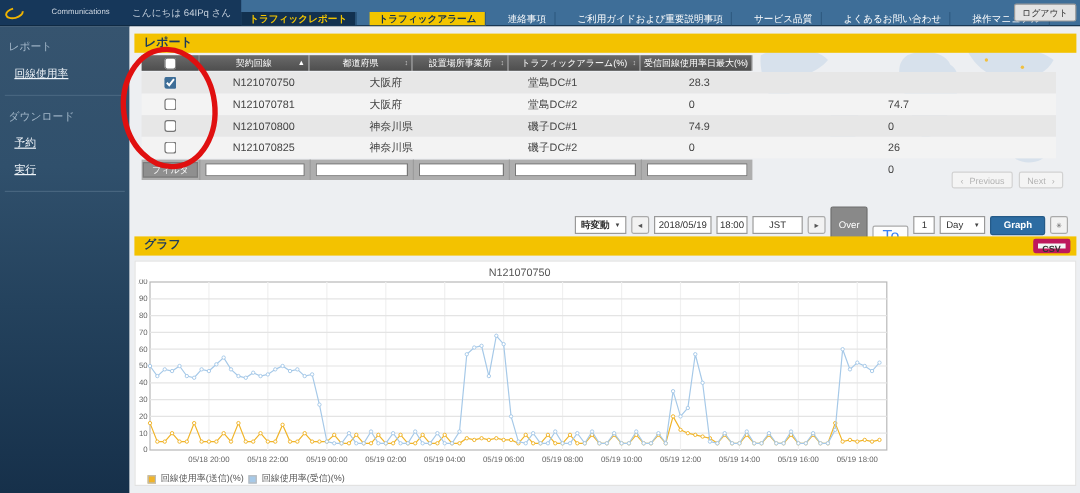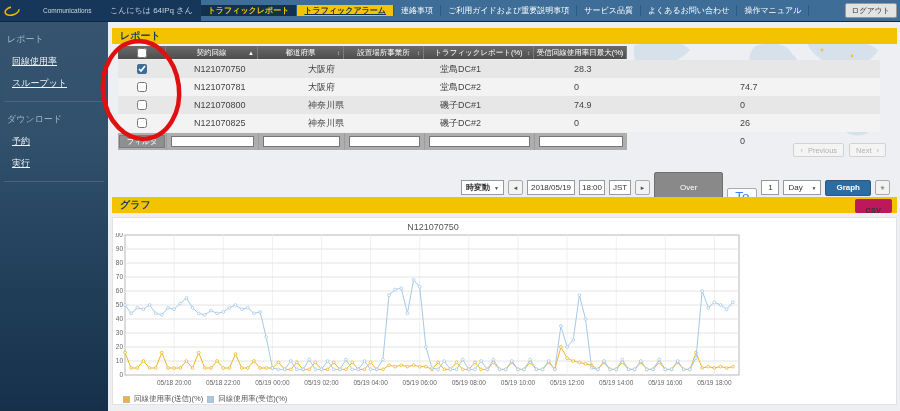--- a/index.html
+++ b/index.html
@@ -5,42 +5,42 @@
   * { margin:0; padding:0; box-sizing:border-box; }
   body { font-family:"Liberation Sans","DejaVu Sans",sans-serif; background:#dfe3e7; }
   #app { position:relative; width:900px; height:411px; overflow:hidden; background:#edeff2; }
 
   
   .topbar { position:absolute; left:0; top:0; width:900px; height:22px; background:#16375a; display:flex; align-items:stretch; border-bottom:1px solid #0e2840; }
   .brand { width:108px; display:flex; align-items:center; padding-left:4px; gap:2px; flex-shrink:0; }
   .brand-name { color:#fff; font-size:9px; font-weight:bold; font-style:italic; letter-spacing:0.5px;margin-top:39px; }
   .brand-sub { color:#cfd8e2; font-size:6.5px; }
   .greeting { display:flex; align-items:center; font-size:8px; color:#c7d2de; padding:0 8px 0 2px; flex-shrink:0; }
-  .tabs { flex:1; display:flex; background:#3e6e98; align-items:center; position:relative; }
+  .tabs { flex:1; display:flex; background:#3e6e98; align-items:flex-end; position:relative;gap:11px; }
   .tab { display:flex; align-items:center; padding:0 7px; font-size:8px; color:#fff; border-right:1px solid #2f5b82; cursor:pointer; white-space:nowrap; }
   .tab-report { background:#12314f; color:#f2c500; font-weight:bold; }
-  .tab-alarm  { background:#f2c500; color:#14314d; font-weight:bold;text-decoration:underline; }
+  .tab-alarm  { background:#f2c500; color:#14314d; font-weight:bold; }
   .logout { position:absolute; right:3px; top:3px; height:15px; font-size:7.5px; background:#e3e3e3; border:1px solid #9a9a9a; border-radius:2px; color:#333; padding:0 6px; cursor:pointer; }
 
   
   .sidebar { position:absolute; left:0; top:22px; width:108px; height:389px;
     background:linear-gradient(180deg,#36546f 0%,#30506c 25%,#27445f 55%,#193télé?; ) }
   .sidebar { background:linear-gradient(180deg,#36546f 0%,#30506c 30%,#24425d 60%,#16304a 100%); }
   .side-title { padding:11px 0 2px 7px; font-size:9px; color:#a3b7c9; }
   .side-link { padding:7px 0 2px 12px; font-size:9px; color:#eef3f8; text-decoration:underline; cursor:pointer; }
   .side-divider { margin:9px 4px 0 4px; border-top:1px solid #47657f; }
 
   
   .main { position:absolute; left:108px; top:22px; width:792px; height:389px; background:#edeff2; }
   .map { position:absolute; right:4px; top:12px; width:280px; height:130px; }
 
   .section-bar { position:absolute; left:4px; width:785px; height:16px; background:#f3c200; color:#1c3a5c; font-weight:bold; font-size:10px; line-height:16px; padding-left:8px; }
   .report-bar { top:6px; }
   .graph-bar { top:175px; }
-  .csv { position:absolute; right:5px; top:2px; height:12px; font-size:7.5px; font-weight:bold; background:#f5f5f5; border:7px solid #be185d; border-radius:2px; color:#333; padding:0 4px; cursor:pointer; line-height:10px; }
+  .csv { position:absolute; right:5px; top:2px; height:12px; font-size:7.5px; font-weight:bold; background:#f5f5f5; border:4px solid #be185d; border-radius:2px; color:#333; padding:0 4px; cursor:pointer; line-height:10px; }
 
   
   .thead { position:absolute; left:10px; top:24px; height:13px; display:flex; }
   .th { background:linear-gradient(#6a6a6a,#4e4e4e); color:#fff; font-size:7.5px; display:flex; align-items:center; justify-content:center; border-right:1px solid #7a7a7a; position:relative; cursor:pointer; }
   .hw0{width:48px}.hw1{width:92px}.hw2{width:86px}.hw3{width:80px}.hw4{width:110px}.hw5{width:93px}
   .sort { position:absolute; right:3px; font-size:6px; color:#cccccc; }
   .sort-asc { color:#ffffff; }
   .thead input[type=checkbox], .td-check input[type=checkbox] { width:10px; height:10px; accent-color:#3e6e98; }
 
   .tbody { position:absolute; left:10px; top:38px; width:762px; }
@@ -66,22 +66,22 @@
   .pg { height:14px; font-size:7.5px; color:#b3b3b3; background:#f4f4f4; border:1px solid #d2d2d2; border-radius:2px; display:flex; align-items:center; gap:5px; padding:0 6px; }
 
   
   .controls { position:absolute; top:150px; right:10px; display:flex; gap:4px; align-items:center; font-size:8px; }
   .select { background:#fff; border:1px solid #999; height:15px; display:flex; align-items:center; padding:0 4px; gap:4px; font-weight:bold; color:#333; cursor:pointer; }
   .unit { font-weight:normal; width:38px; justify-content:space-between; }
   .caret { font-size:5px; color:#444; }
   .mini { width:15px; height:15px; font-size:7px; background:#f2f2f2; border:1px solid #aaa; color:#555; padding:0; border-radius:2px; cursor:pointer; }
   .opt { font-size:6px; }
   .input-box { background:#fff; border:1px solid #999; height:15px; line-height:13px; text-align:center; color:#333; }
-  .date{width:48px}.time{width:26px}.tz{width:22px}.num{width:18px}
-  .over { background:#898989; color:#fff; border:1px solid #6f6f6f; height:31px; padding:0 25px; border-radius:2px; font-size:8px; cursor:pointer; }
+  .date{width:48px}.time{width:26px}.tz{width:42px}.num{width:18px}
+  .over { background:#898989; color:#fff; border:1px solid #6f6f6f; height:31px; padding:0 6px; border-radius:2px; font-size:8px; cursor:pointer; }
   .to { background:#fdfdfd; border:1px solid #aaa; height:15px; padding:0 7px; border-radius:2px; color:#3b82f6; cursor:pointer;margin-top:16px; }
   .graph-btn { background:#2d6ca2; color:#fff; font-weight:bold; border:1px solid #255a88; height:16px; padding:0 10px; border-radius:2px; font-size:8px; cursor:pointer; }
 
   
   .panel { position:absolute; left:4px; top:195px; width:785px; height:188px; background:#fff; border:1px solid #e2e2e2; }
   .chart-title { position:absolute; top:4px; left:0; width:640px; text-align:center; font-size:9px; color:#555; }
   #chart { position:absolute; left:2px; top:15px; width:636px; height:160px; }
   .legend { position:absolute; left:10px; top:176px; display:flex; align-items:center; gap:4px; font-size:7.5px; color:#555; }
   .sw { width:7px; height:7px; display:inline-block; border:1px solid #bbb; }
 
@@ -109,21 +109,20 @@
       <div class="tab">サービス品質</div>
       <div class="tab">よくあるお問い合わせ</div>
       <div class="tab">操作マニュアル</div>
       <button class="logout">ログアウト</button>
     </nav>
   </header>
 
   <aside class="sidebar">
     <div class="side-title">レポート</div>
     <div class="side-link">回線使用率</div>
-    <div class="side-link">スループット</div>
     <div class="side-divider"></div>
     <div class="side-title">ダウンロード</div>
     <div class="side-link">予約</div>
     <div class="side-link">実行</div>
     <div class="side-divider"></div>
   </aside>
 
   <main class="main">
 
     <svg class="map" viewBox="0 0 280 130">
@@ -158,21 +157,21 @@
       </div>
       <div class="th hw2">
         <span>都道府県</span>
         <span class="sort">↕</span>
       </div>
       <div class="th hw3">
         <span>設置場所事業所</span>
         <span class="sort">↕</span>
       </div>
       <div class="th hw4">
-        <span>トラフィックレポート(%)</span>
+        <span>トラフィックアラーム(%)</span>
         <span class="sort">↕</span>
       </div>
       <div class="th hw5">
         <span>受信回線使用率日最大(%)</span>
         <span class="sort">↕</span>
       </div>
     </div>
 
     <div class="tbody">
       <div class="tr row-a">

